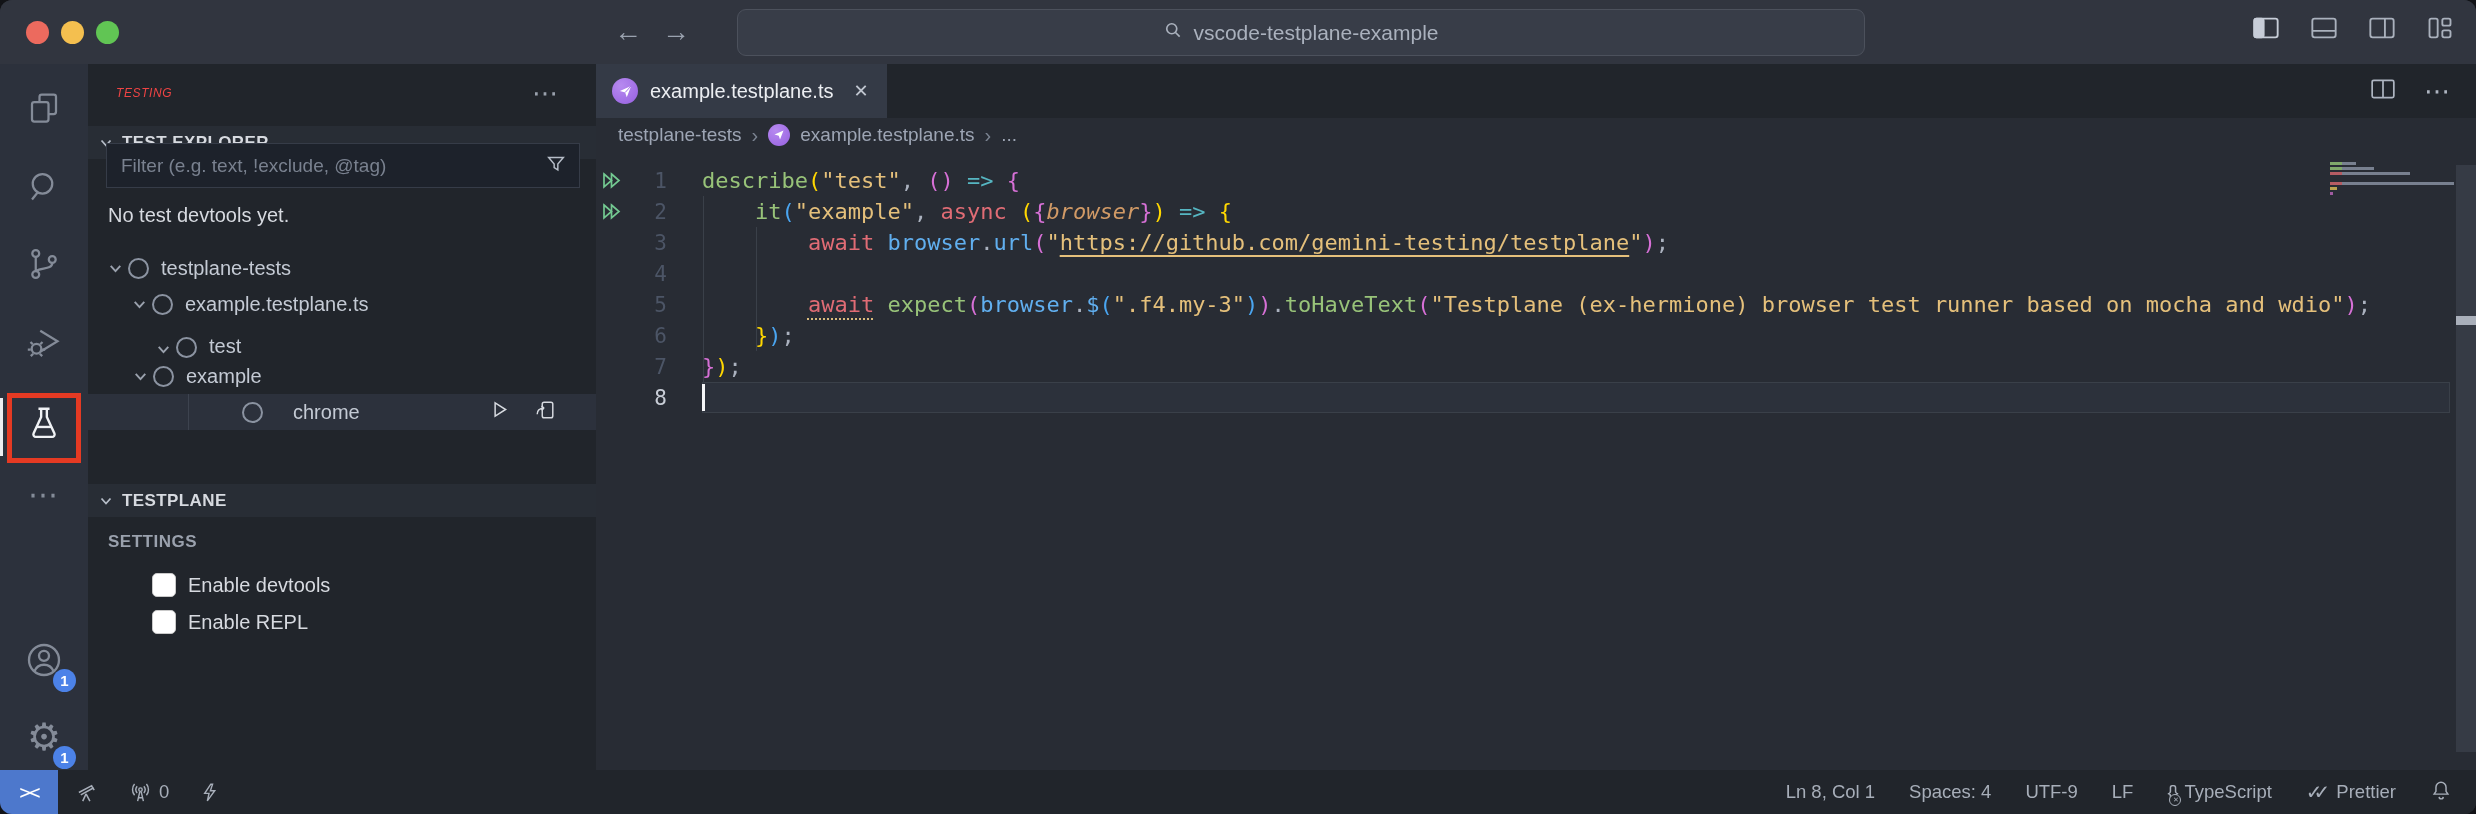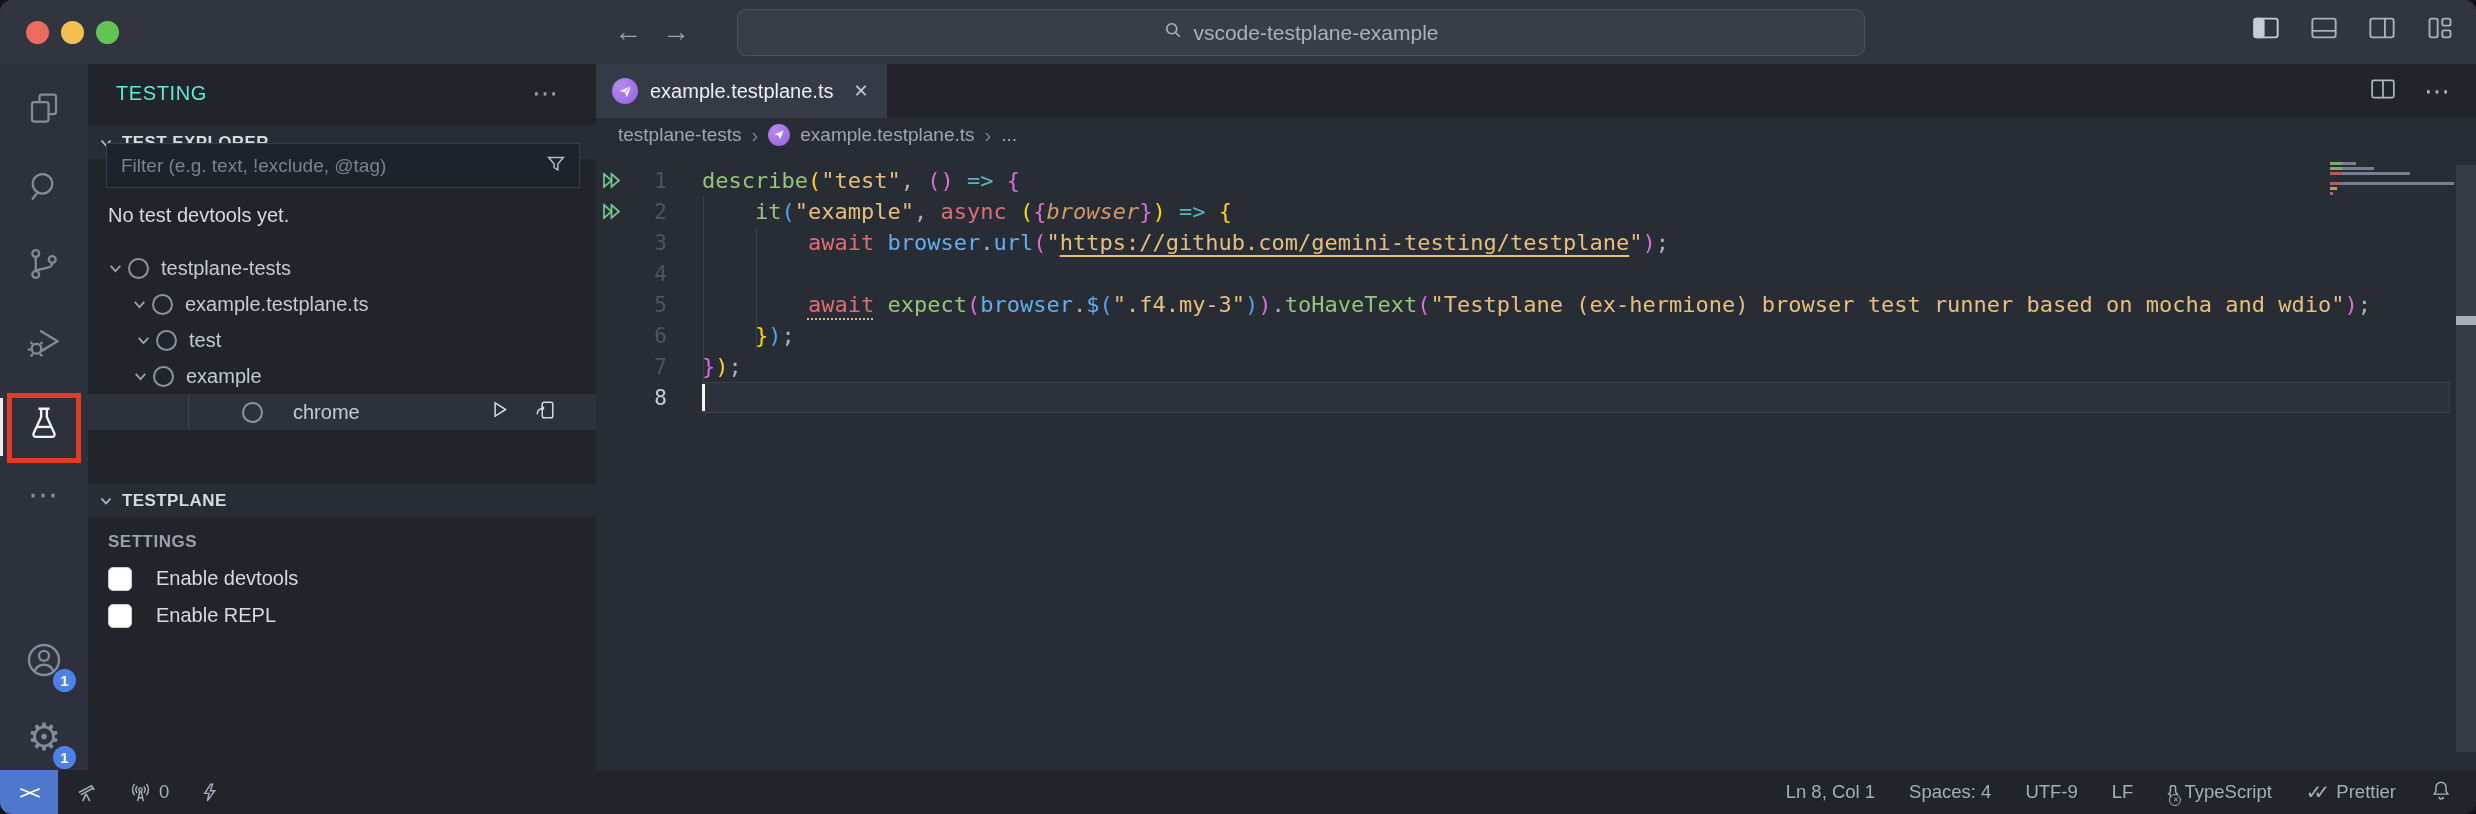--- a/index.html
+++ b/index.html
@@ -29,38 +29,38 @@
   .act-item{position:absolute;left:16px;width:56px;height:56px;display:flex;align-items:center;justify-content:center;}
   .act-item svg{display:block;}
   .badge{position:absolute;right:-4px;bottom:-4px;width:23px;height:23px;background:#4c82e8;border-radius:50%;color:#fff;font-size:15px;display:flex;align-items:center;justify-content:center;font-weight:bold;}
   .annotation-box{position:absolute;left:7px;top:329px;width:64px;height:60px;border:5px solid #e53a23;pointer-events:none;z-index:5;}
   .active-bar{position:absolute;left:0;top:334px;width:3px;height:58px;background:#eceef2;}
   .gear-glyph{font-size:38px;color:#848b98;line-height:1;}
   .ellipsis-glyph{font-size:30px;color:#848b98;letter-spacing:2px;}
 
   
   .sb-title-row{position:absolute;left:0;top:0;width:100%;height:58px;display:flex;align-items:center;}
-  .sb-title{margin-left:28px;font-size:20px;letter-spacing:.6px;color:#5eead4;}
+  .sb-title{margin-left:28px;font-size:12px;letter-spacing:.6px;color:#ef4444;font-style:italic;}
   .sb-title-more{position:absolute;right:36px;font-size:26px;color:#9aa1ad;letter-spacing:2px;cursor:default;}
   .section-header{position:absolute;left:0;width:100%;height:33px;background:#282d35;display:flex;align-items:center;gap:8px;color:#d7dae0;font-size:17px;font-weight:bold;letter-spacing:.4px;}
   .section-header svg{margin-left:10px;}
   .filter-box{position:absolute;left:18px;top:79px;width:472px;height:43px;background:#1d222b;border:1px solid #363c48;display:flex;align-items:center;}
   .filter-input{flex:1;background:transparent;border:none;outline:none;color:#0ea5e9;font-size:19px;padding:0 14px;font-family:Liberation Sans, sans-serif;}
   .filter-input::placeholder{color:#79818f;}
   .filter-funnel{margin-right:12px;}
   .sb-message{position:absolute;left:20px;top:140px;font-size:20px;color:#d7dae0;}
   .tree{position:absolute;left:0;top:186px;width:100%;}
   .tree-row{position:relative;height:36px;display:flex;align-items:center;color:#c4cad4;font-size:20px;}
   .tree-row.hovered{background:#2c313c;}
   .tw-chevron{width:26px;display:flex;justify-content:center;flex:none;}
   .tw-circle{width:17px;height:17px;border:2px solid #8b93a1;border-radius:50%;margin-right:12px;flex:none;}
   .tree-actions{position:absolute;right:40px;display:flex;gap:24px;align-items:center;}
   .tree-guide{position:absolute;left:100px;width:1px;background:#3d434f;}
   .settings-label{font-size:17px;font-weight:bold;color:#9aa1ad;letter-spacing:.5px;}
-  .check-row{display:flex;align-items:center;gap:24px;height:37px;color:#d7dae0;font-size:20px;}
+  .check-row{display:flex;align-items:flex-end;gap:12px;height:37px;color:#d7dae0;font-size:20px;margin-left:44px;}
   .checkbox{width:22px;height:22px;background:#ffffff;border-radius:5px;border:1px solid #c9c9c9;flex:none;}
 
   
   .tabbar{position:absolute;left:0;top:0;width:100%;height:54px;background:#21252b;display:flex;}
   .tab{position:relative;height:54px;background:#343a46;display:flex;align-items:center;padding:0 18px 0 16px;gap:12px;color:#eceef2;font-size:20px;}
   .tab-close{color:#c0c6d0;font-size:18px;margin-left:8px;}
   .tab-actions{position:absolute;right:24px;top:0;height:54px;display:flex;align-items:center;gap:28px;color:#aeb5c1;}
   .breadcrumbs{position:absolute;left:0;top:54px;width:100%;height:34px;display:flex;align-items:center;gap:10px;padding-left:22px;color:#9da5b4;font-size:19px;}
   .crumb-sep{color:#7c8492;font-size:20px;}
   .logo-circle{width:26px;height:26px;border-radius:50%;background:radial-gradient(circle at 35% 30%,#b78af0,#9660e0);display:flex;align-items:center;justify-content:center;flex:none;}
@@ -239,21 +239,21 @@
           </div>
           <div class="tree-row" style="padding-left: 38px;">
             <span class="tw-chevron">
               <svg width="17" height="17" viewBox="0 0 16 16" fill="none" stroke="#9aa1ad" stroke-width="1.8">
                 <path d="M3.5 5.5 L8 10.5 L12.5 5.5"></path>
               </svg>
             </span>
             <span class="tw-circle"></span>
             <span>example.testplane.ts</span>
           </div>
-          <div class="tree-row" style="padding-left: 42px;">
+          <div class="tree-row" style="padding-left: 62px; align-items: flex-end;">
             <span class="tw-chevron">
               <svg width="17" height="17" viewBox="0 0 16 16" fill="none" stroke="#9aa1ad" stroke-width="1.8">
                 <path d="M3.5 5.5 L8 10.5 L12.5 5.5"></path>
               </svg>
             </span>
             <span class="tw-circle"></span>
             <span>test</span>
           </div>
           <div class="tree-row" style="padding-left: 39px;">
             <span class="tw-chevron">

